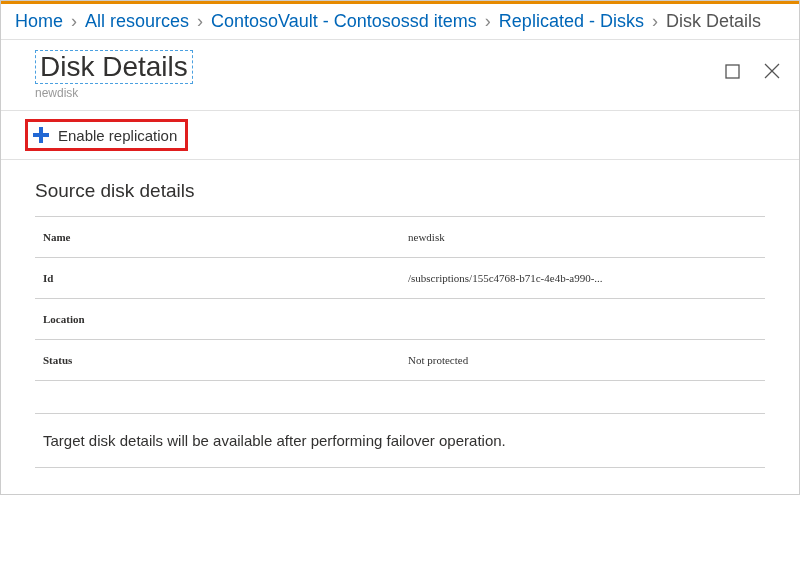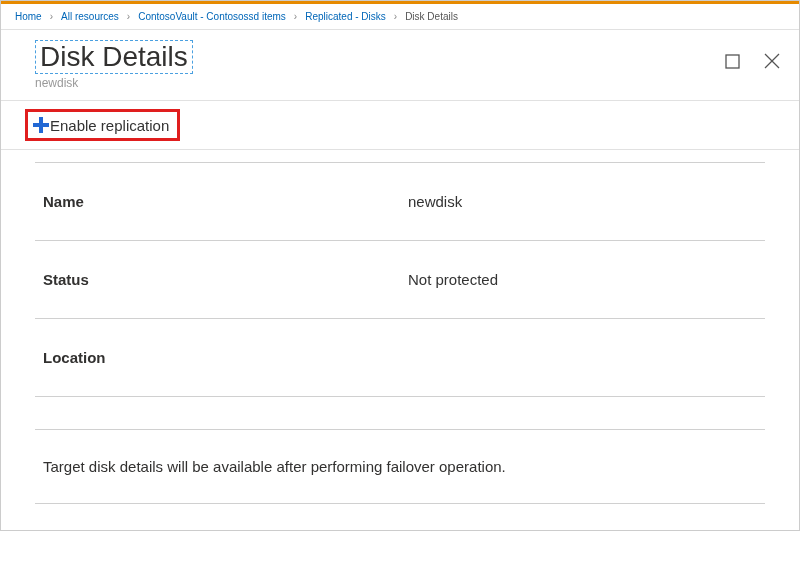--- a/index.html
+++ b/index.html
@@ -7,21 +7,21 @@
       font-family: "Segoe UI", -apple-system, sans-serif;
       font-size: 13px;
       color: #323130;
       background: #fff;
       width: 800px;
       border: 1px solid #ccc;
     }
     .top-accent { height: 3px; background: #e68a00; }
     .breadcrumb {
       padding: 7px 14px;
-      font-size: 10px;
+      font-size: 18px;
       color: #555;
       display: flex;
       align-items: center;
       flex-wrap: nowrap;
       overflow: hidden;
       border-bottom: 1px solid #e1e1e1;
     }
     .breadcrumb a { color: #0066b8; text-decoration: none; cursor: pointer; white-space: nowrap; }
     .breadcrumb .sep { margin: 0 8px; color: #888; }
     .breadcrumb .current { color: #555; white-space: nowrap; }
@@ -44,42 +44,43 @@
     .header-actions .icon-btn { width: 18px; height: 18px; cursor: pointer; display: flex; align-items: center; justify-content: center; }
     .header-actions svg { stroke: #555; }
     .toolbar {
       border-top: 1px solid #e1e1e1;
       border-bottom: 1px solid #e1e1e1;
       padding: 8px 24px;
     }
     .enable-repl {
       display: inline-flex;
       align-items: center;
+      gap: 8px;
       border: 3px solid #e01e1e;
       padding: 4px 8px 4px 4px;
       cursor: pointer;
     }
     .plus-icon { width: 18px; height: 18px; }
     .plus-icon line { stroke: #2268d4; stroke-width: 4; }
     .enable-repl span { font-size: 15px; color: #333; }
     .content { padding: 12px 34px 26px; }
     .section-title {
       font-size: 19px;
       font-weight: 400;
       margin: 8px 0 14px;
     }
     .prop-table { width: 100%; border-collapse: collapse; }
     .prop-table tr { border-top: 1px solid #d0d0d0; border-bottom: 1px solid #d0d0d0; }
-    .prop-table td { padding: 30px 8px; font-size: 15px; vertical-align: middle; }
+    .prop-table td { padding: 14px 8px; font-size: 11px; vertical-align: middle; font-family: Liberation Serif, serif; }
     .prop-table td.label { font-weight: 600; width: 50%; }
     .prop-table td.value { color: #333; }
     .target-msg {
       border-top: 1px solid #d0d0d0;
       border-bottom: 1px solid #d0d0d0;
-      padding: 28px 8px;
+      padding: 18px 8px;
       font-size: 15px;
       margin-top: 0;
     }
     .section-gap { height: 32px; }
   </style>
 </head>
 <body>
 
 <div class="top-accent"></div>
 
@@ -119,33 +120,38 @@
   <div class="enable-repl">
     <svg class="plus-icon" viewBox="0 0 18 18">
         <line x1="9" y1="1" x2="9" y2="17"></line>
         <line x1="1" y1="9" x2="17" y2="9"></line>
       </svg>
     <span>Enable replication</span>
   </div>
 </div>
 
 <div class="content">
+  <h2 class="section-title">Source disk details</h2>
   <table class="prop-table">
     <tbody>
         <tr>
       <td class="label">Name</td>
       <td class="value">newdisk</td>
     </tr>
     <tr>
-      <td class="label">Status</td>
-      <td class="value">Not protected</td>
+      <td class="label">Id</td>
+      <td class="value">/subscriptions/155c4768-b71c-4e4b-a990-...</td>
     </tr>
     <tr>
       <td class="label">Location</td>
       <td class="value"></td>
+    </tr>
+    <tr>
+      <td class="label">Status</td>
+      <td class="value">Not protected</td>
     </tr>
   </tbody>
     </table>
 
   <div class="section-gap"></div>
 
   <div class="target-msg">Target disk details will be available after performing failover operation.</div>
 </div>
 
 </body></html>

